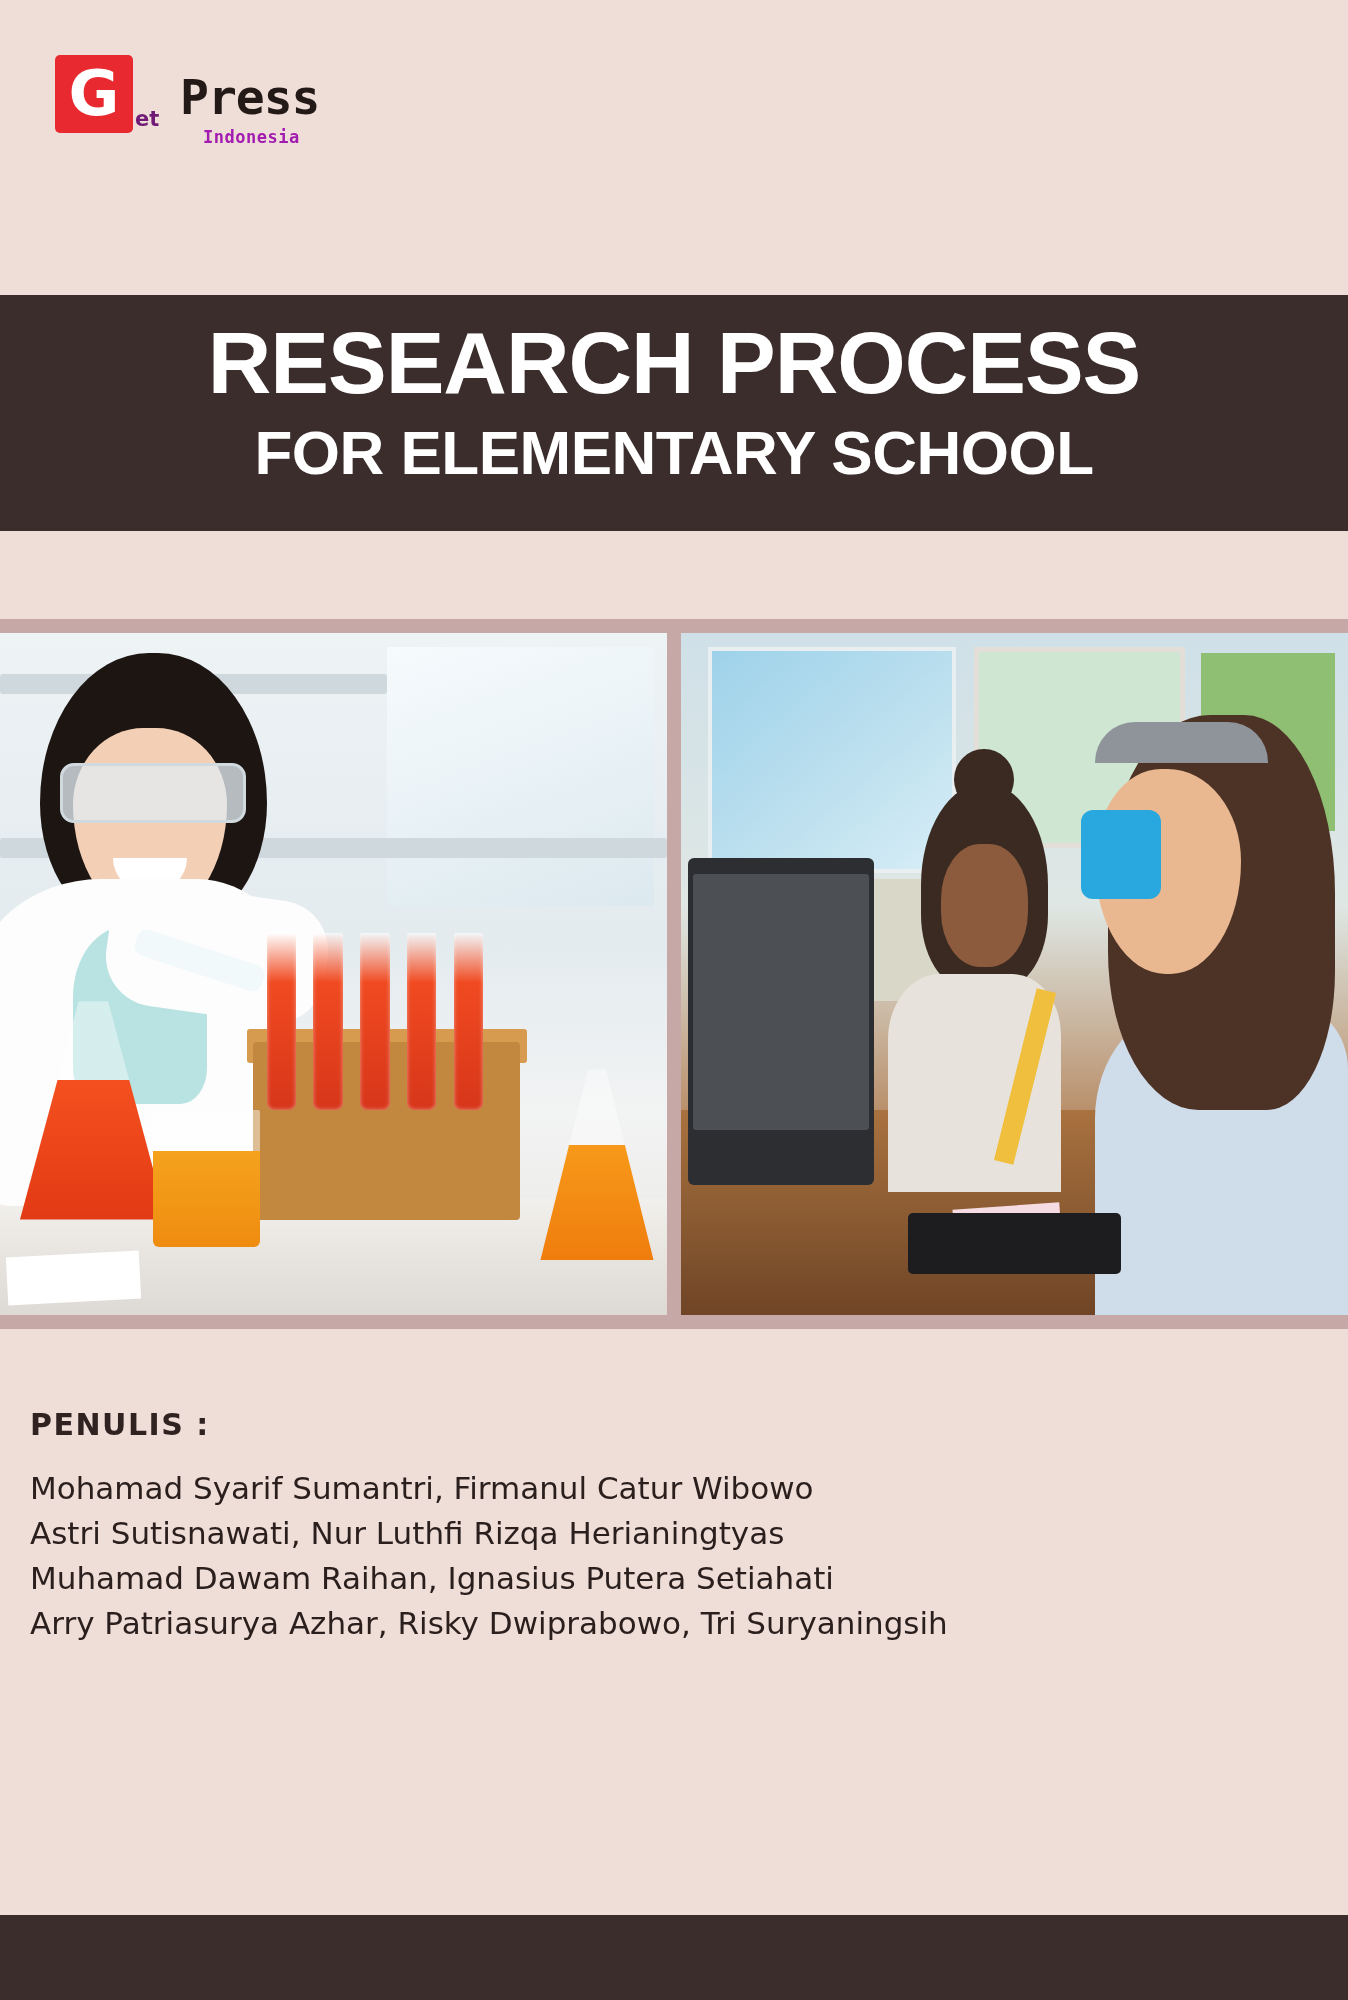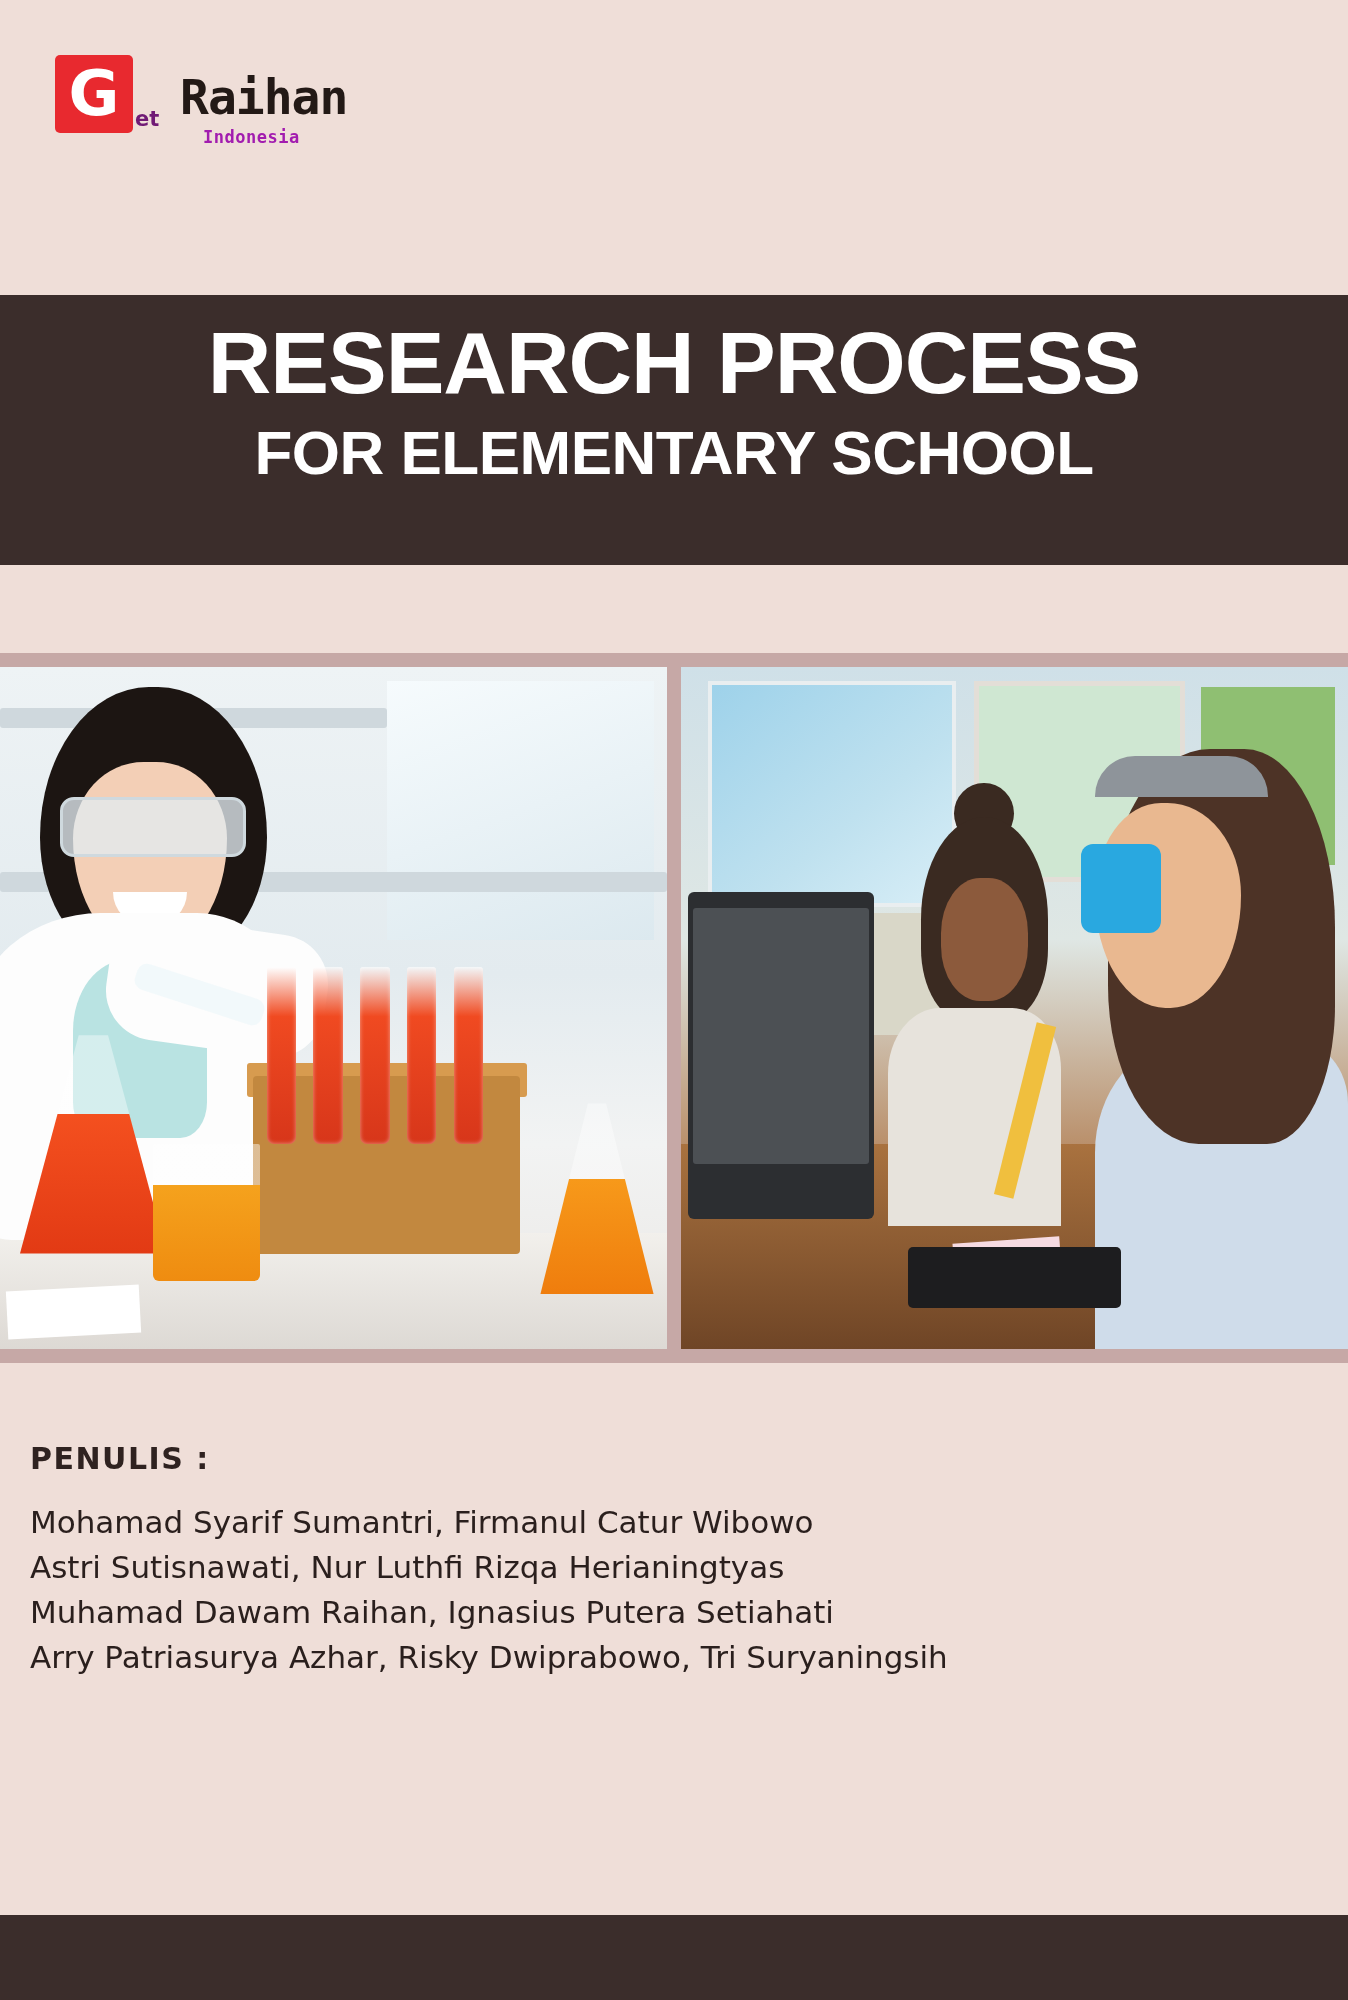--- a/index.html
+++ b/index.html
@@ -84,21 +84,21 @@
     font-weight: bold;
     color: #a21caf;
     font-family: "DejaVu Sans Mono", monospace;
     letter-spacing: 0.5px;
   }
 
   
   .title-band {
     background: #3b2d2b;
     width: 100%;
-    height: 270px;
+    height: 236px;
     box-sizing: border-box;
     padding: 22px 0 0 0;
     text-align: center;
   }
   .title-main {
     color: #ffffff;
     font-family: "Liberation Sans", sans-serif;
     font-weight: bold;
     font-size: 88px;
     line-height: 1.05;
@@ -511,21 +511,21 @@
 </head>
 <body>
 
 <div class="cover">
 
   <div class="logo-area">
     <div class="logo">
       <div class="logo-g-box"></div>
       <div class="logo-g-letter">G</div>
       <div class="logo-et">et</div>
-      <div class="logo-press">Raihan</div>
+      <div class="logo-press">Press</div>
       <div class="logo-indonesia">Indonesia</div>
     </div>
   </div>
 
   <div class="title-band">
     <div class="title-main">RESEARCH PROCESS</div>
     <div class="title-sub">FOR ELEMENTARY SCHOOL</div>
   </div>
 
   <div class="photo-strip">

